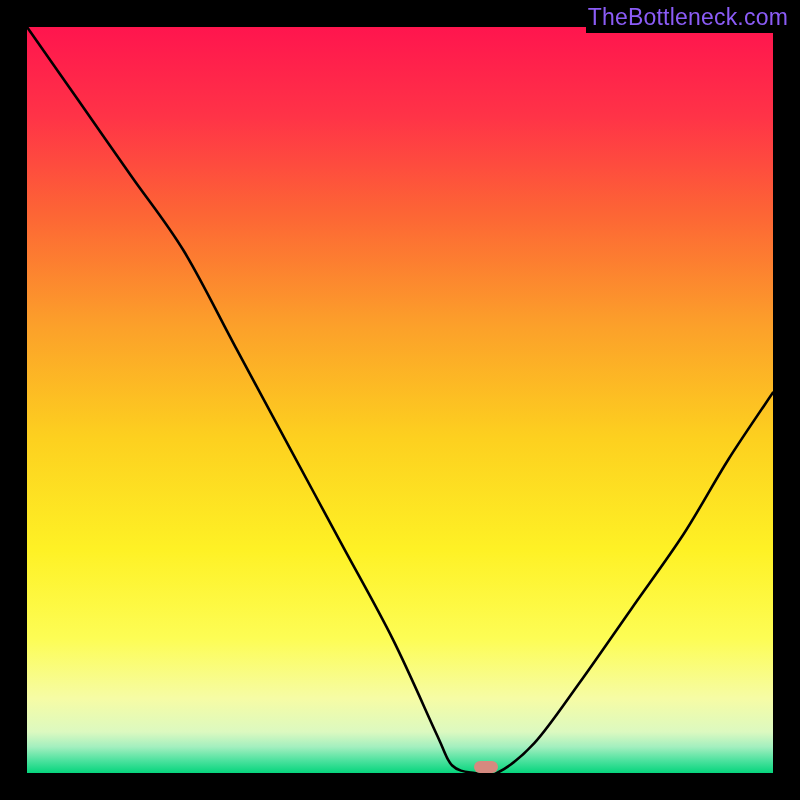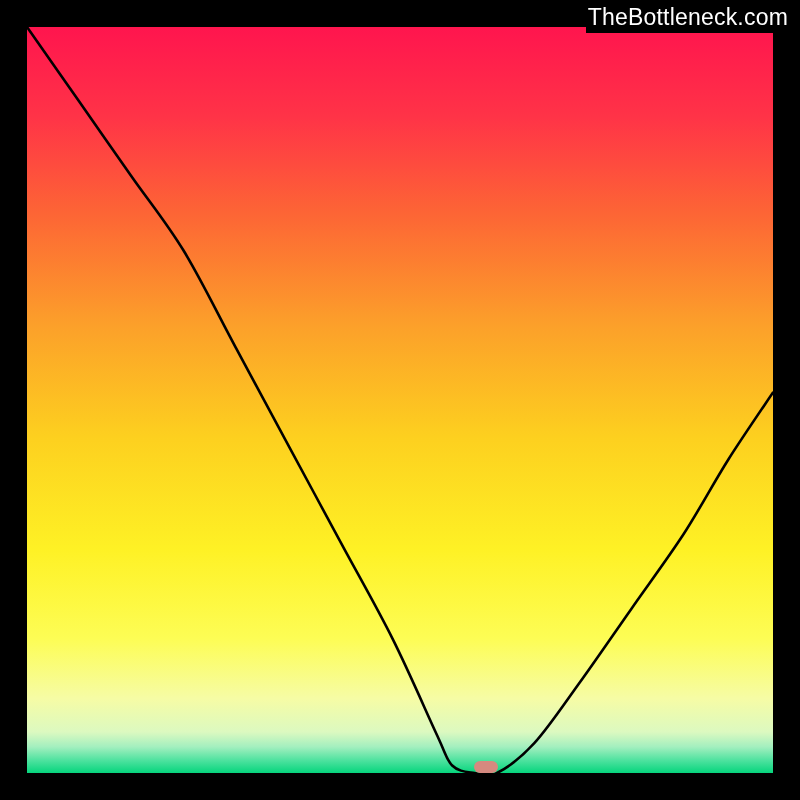--- a/index.html
+++ b/index.html
@@ -30,21 +30,21 @@
     position: absolute;
     left: 0;
     top: 0;
     width: 100%;
     height: 100%;
   }
   .watermark {
     position: absolute;
     top: 4px;
     right: 10px;
-    color: #ffffff;
+    color: #8b5cf6;
     font-size: 23px;
     font-weight: 500;
     letter-spacing: 0.2px;
     background: #000;
     padding: 0 2px 2px 2px;
   }
   .curve {
     position: absolute;
     left: 0;
     top: 0;

